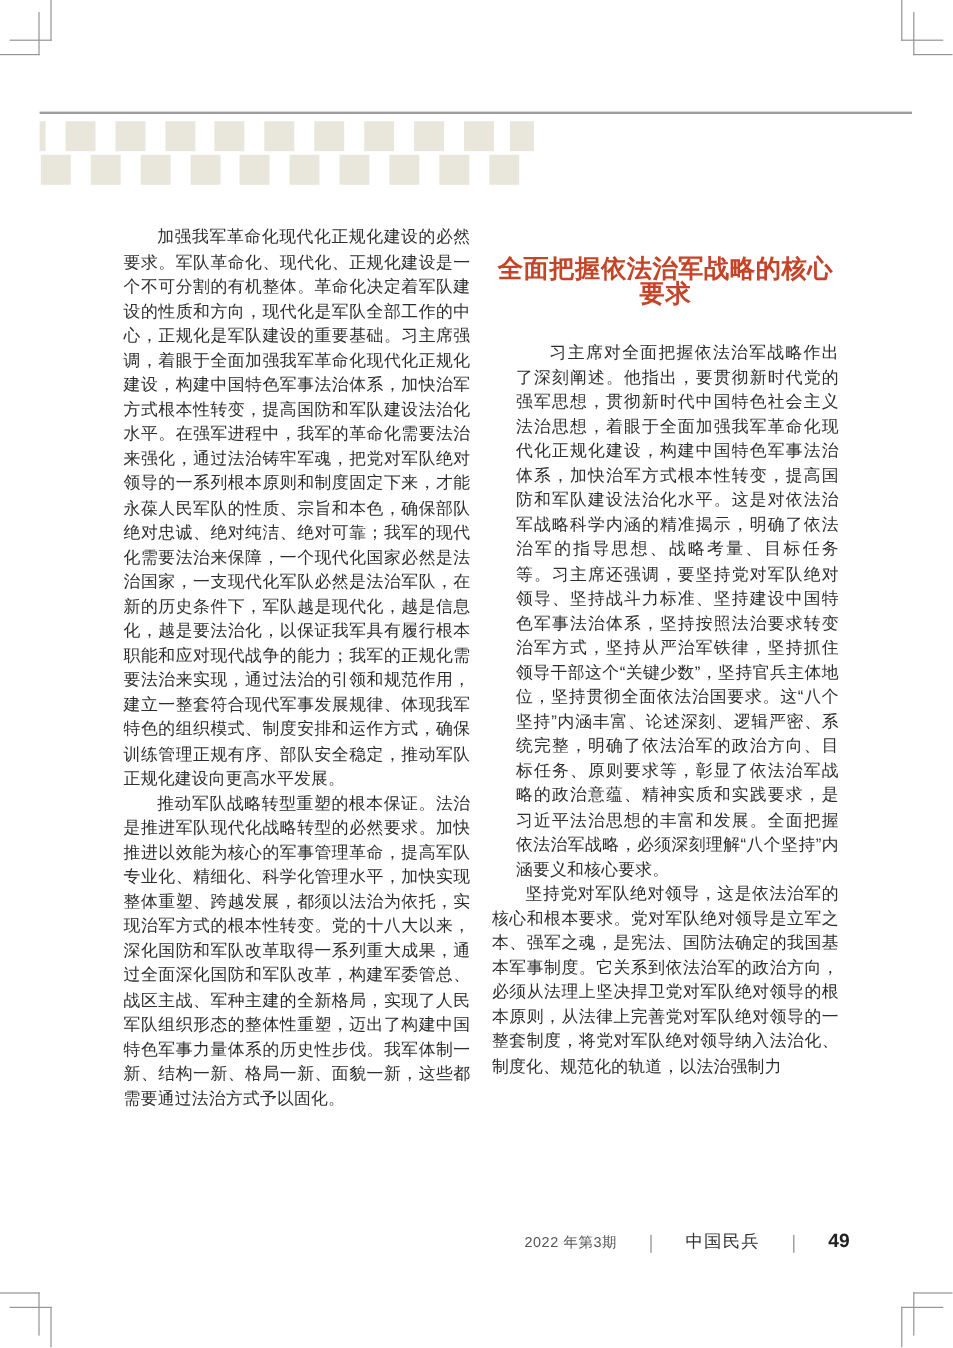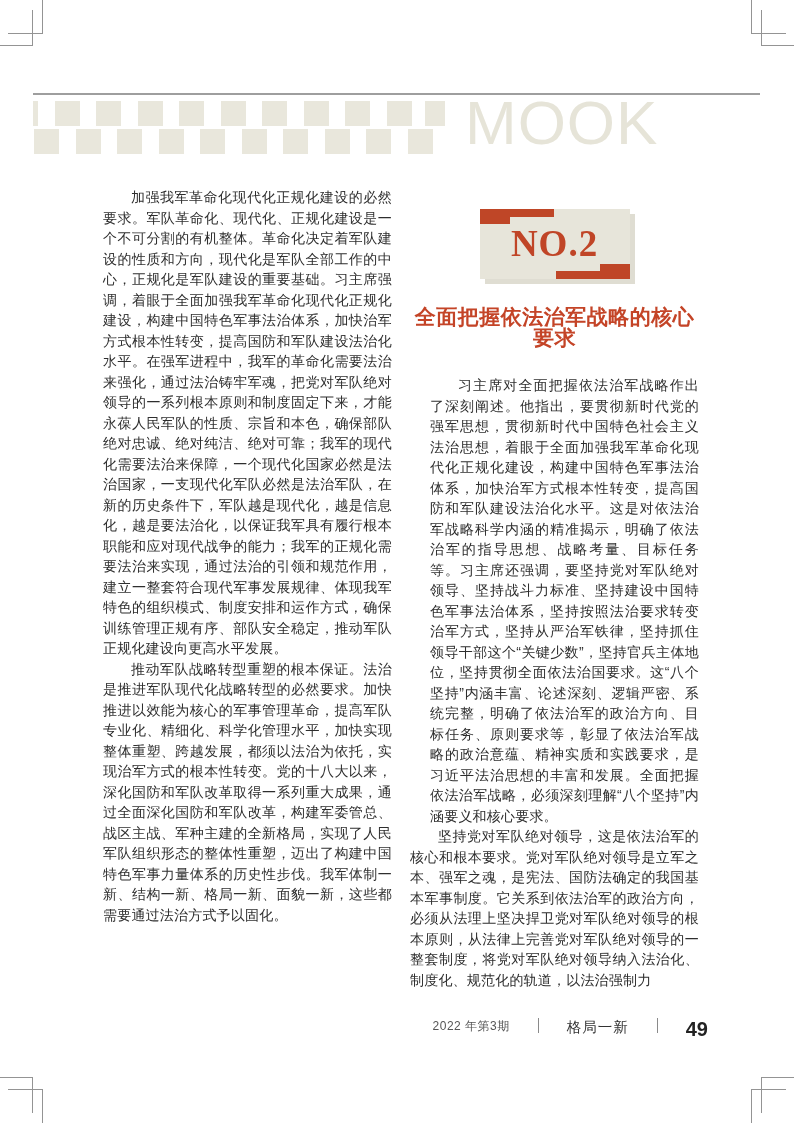--- a/index.html
+++ b/index.html
@@ -60,72 +60,62 @@
 
   .section-title {
     margin-top:28px; text-align:center; text-indent:0;
     font-size:21px; font-weight:bold; color:#c44427; letter-spacing:0.5px;
   }
   .after-title { margin-top:27px;margin-left:20px; }
 
   
   .footer {
     position:absolute; top:1018px; right:86px; height:26px;
-    display:flex; align-items:flex-start; gap:28px;
+    display:flex; align-items:flex-end; gap:28px;
   }
   .footer .sep { width:1px; height:15px; background:#8a8a8a; }
   .footer .issue { font-size:12px; color:#555555; letter-spacing:0.5px; }
   .footer .mag { font-size:14.5px; color:#333333; font-weight:500; letter-spacing:1px; }
-  .footer .pageno { font-size:20px; color:#222222; font-weight:600; }
+  .footer .pageno { font-size:16px; color:#222222; font-weight:600; }
 </style>
 </head>
 <body>
 
 <div class="page">
 
   <div class="mark mark-tl-inner"></div>
   <div class="mark mark-tl-outer"></div>
   <div class="mark mark-tr-inner"></div>
   <div class="mark mark-tr-outer"></div>
   <div class="mark mark-bl-inner"></div>
   <div class="mark mark-bl-outer"></div>
   <div class="mark mark-br-inner"></div>
   <div class="mark mark-br-outer"></div>
 
   <div class="header-rule"></div>
   <div class="checker">
     <div class="checker-row r1"></div>
     <div class="checker-row r2"></div>
   </div>
-  <div class="mook">MOOK</div>
 
   <div class="col col-left">
     <p>加强我军革命化现代化正规化建设的必然要求。军队革命化、现代化、正规化建设是一个不可分割的有机整体。革命化决定着军队建设的性质和方向，现代化是军队全部工作的中心，正规化是军队建设的重要基础。习主席强调，着眼于全面加强我军革命化现代化正规化建设，构建中国特色军事法治体系，加快治军方式根本性转变，提高国防和军队建设法治化水平。在强军进程中，我军的革命化需要法治来强化，通过法治铸牢军魂，把党对军队绝对领导的一系列根本原则和制度固定下来，才能永葆人民军队的性质、宗旨和本色，确保部队绝对忠诚、绝对纯洁、绝对可靠；我军的现代化需要法治来保障，一个现代化国家必然是法治国家，一支现代化军队必然是法治军队，在新的历史条件下，军队越是现代化，越是信息化，越是要法治化，以保证我军具有履行根本职能和应对现代战争的能力；我军的正规化需要法治来实现，通过法治的引领和规范作用，建立一整套符合现代军事发展规律、体现我军特色的组织模式、制度安排和运作方式，确保训练管理正规有序、部队安全稳定，推动军队正规化建设向更高水平发展。</p>
     <p>推动军队战略转型重塑的根本保证。法治是推进军队现代化战略转型的必然要求。加快推进以效能为核心的军事管理革命，提高军队专业化、精细化、科学化管理水平，加快实现整体重塑、跨越发展，都须以法治为依托，实现治军方式的根本性转变。党的十八大以来，深化国防和军队改革取得一系列重大成果，通过全面深化国防和军队改革，构建军委管总、战区主战、军种主建的全新格局，实现了人民军队组织形态的整体性重塑，迈出了构建中国特色军事力量体系的历史性步伐。我军体制一新、结构一新、格局一新、面貌一新，这些都需要通过法治方式予以固化。</p>
   </div>
 
   <div class="col col-right">
 
-    <div class="badge-wrap">
-      <div class="badge">
-        <div class="bar bar-tl-thick"></div>
-        <div class="bar bar-tl-thin"></div>
-        <div class="bar bar-br-thick"></div>
-        <div class="bar bar-br-thin"></div>
-        <div class="badge-label">NO.2</div>
-      </div>
-    </div>
 
     <div class="section-title">全面把握依法治军战略的核心要求</div>
 
     <p class="after-title">习主席对全面把握依法治军战略作出了深刻阐述。他指出，要贯彻新时代党的强军思想，贯彻新时代中国特色社会主义法治思想，着眼于全面加强我军革命化现代化正规化建设，构建中国特色军事法治体系，加快治军方式根本性转变，提高国防和军队建设法治化水平。这是对依法治军战略科学内涵的精准揭示，明确了依法治军的指导思想、战略考量、目标任务等。习主席还强调，要坚持党对军队绝对领导、坚持战斗力标准、坚持建设中国特色军事法治体系，坚持按照法治要求转变治军方式，坚持从严治军铁律，坚持抓住领导干部这个“关键少数”，坚持官兵主体地位，坚持贯彻全面依法治国要求。这“八个坚持”内涵丰富、论述深刻、逻辑严密、系统完整，明确了依法治军的政治方向、目标任务、原则要求等，彰显了依法治军战略的政治意蕴、精神实质和实践要求，是习近平法治思想的丰富和发展。全面把握依法治军战略，必须深刻理解“八个坚持”内涵要义和核心要求。</p>
     <p>坚持党对军队绝对领导，这是依法治军的核心和根本要求。党对军队绝对领导是立军之本、强军之魂，是宪法、国防法确定的我国基本军事制度。它关系到依法治军的政治方向，必须从法理上坚决捍卫党对军队绝对领导的根本原则，从法律上完善党对军队绝对领导的一整套制度，将党对军队绝对领导纳入法治化、制度化、规范化的轨道，以法治强制力</p>
   </div>
 
   <div class="footer">
     <span class="issue">2022 年第3期</span>
     <span class="sep"></span>
-    <span class="mag">格局一新</span>
+    <span class="mag">中国民兵</span>
     <span class="sep"></span>
     <span class="pageno">49</span>
   </div>
 
 </div>
 
 </body></html>

